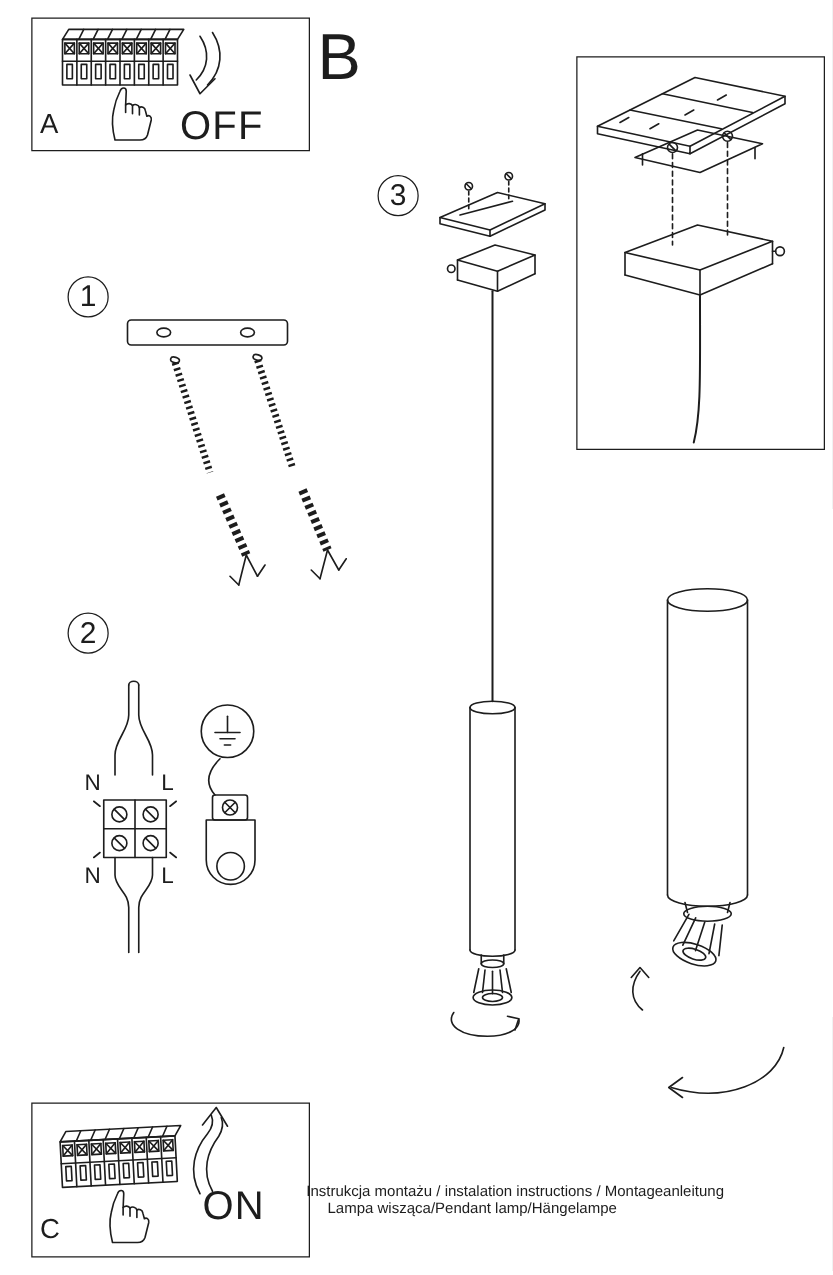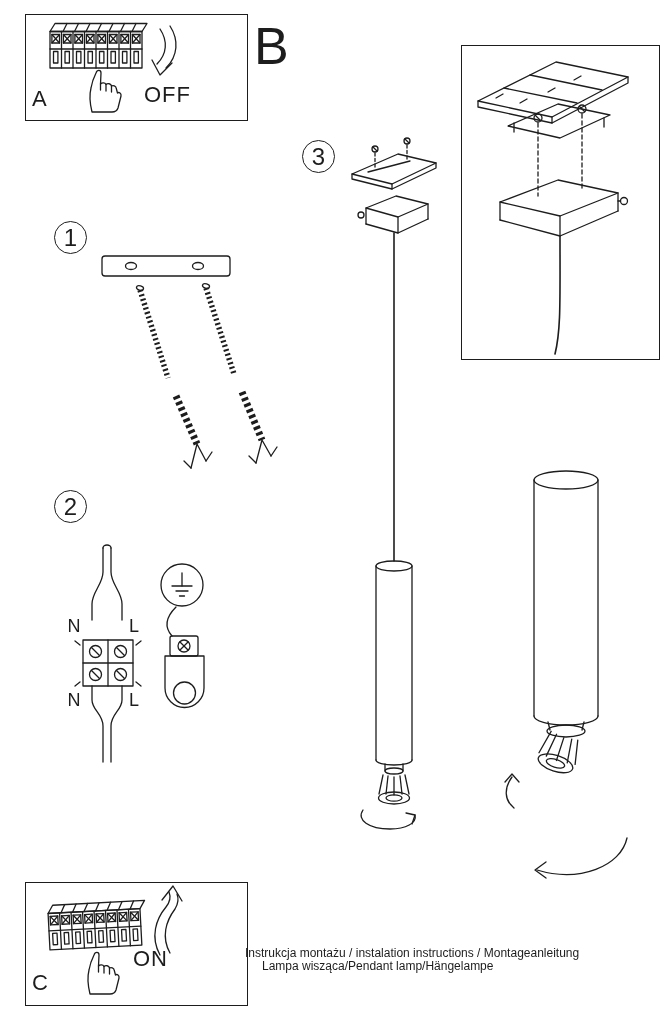--- a/index.html
+++ b/index.html
@@ -10,21 +10,21 @@
   }
   svg.artwork{position:absolute;left:0;top:0;}
   svg.artwork *{vector-effect:none;}
   .panel-box{
     position:absolute;border:1.6px solid #1d1d1d;background:transparent;
   }
   .corner-label{
     position:absolute;font-size:22px;font-weight:400;color:#1d1d1d;
   }
   .switch-label{
-    position:absolute;font-size:22px;font-weight:500;letter-spacing:1px;color:#1d1d1d;
+    position:absolute;font-size:32px;font-weight:500;letter-spacing:1px;color:#1d1d1d;
   }
   .big-letter{
     position:absolute;font-size:52px;font-weight:400;color:#1d1d1d;line-height:1;
   }
   .step-badge{
     position:absolute;width:33px;height:33px;border:1.7px solid #1d1d1d;border-radius:50%;
     display:flex;align-items:center;justify-content:center;
     font-size:24px;color:#1d1d1d;box-sizing:border-box;background:#fff;
   }
   .wire-label{
@@ -305,18 +305,18 @@
   <div class="step-badge" style="left:54px;top:490px;">2</div>
   <div class="step-badge" style="left:302px;top:140px;">3</div>
 
   <div class="wire-label" style="left:64px;top:616px;">N</div>
   <div class="wire-label" style="left:124px;top:616px;">L</div>
   <div class="wire-label" style="left:64px;top:690px;">N</div>
   <div class="wire-label" style="left:124px;top:690px;">L</div>
 
   <div class="panel-box" style="left:25px;top:882px;width:221px;height:122px;"></div>
   <div class="corner-label" style="left:32px;top:970px;">C</div>
-  <div class="switch-label" style="left:133px;top:946px;">ON</div>
+  <div class="switch-label" style="left:162px;top:946px;">ON</div>
 
   <div class="footer-line" style="left:245px;top:946px;">Instrukcja montażu / instalation instructions / Montageanleitung</div>
   <div class="footer-line" style="left:262px;top:959px;">Lampa wisząca/Pendant lamp/Hängelampe</div>
 
 </div>
 
 </body></html>

